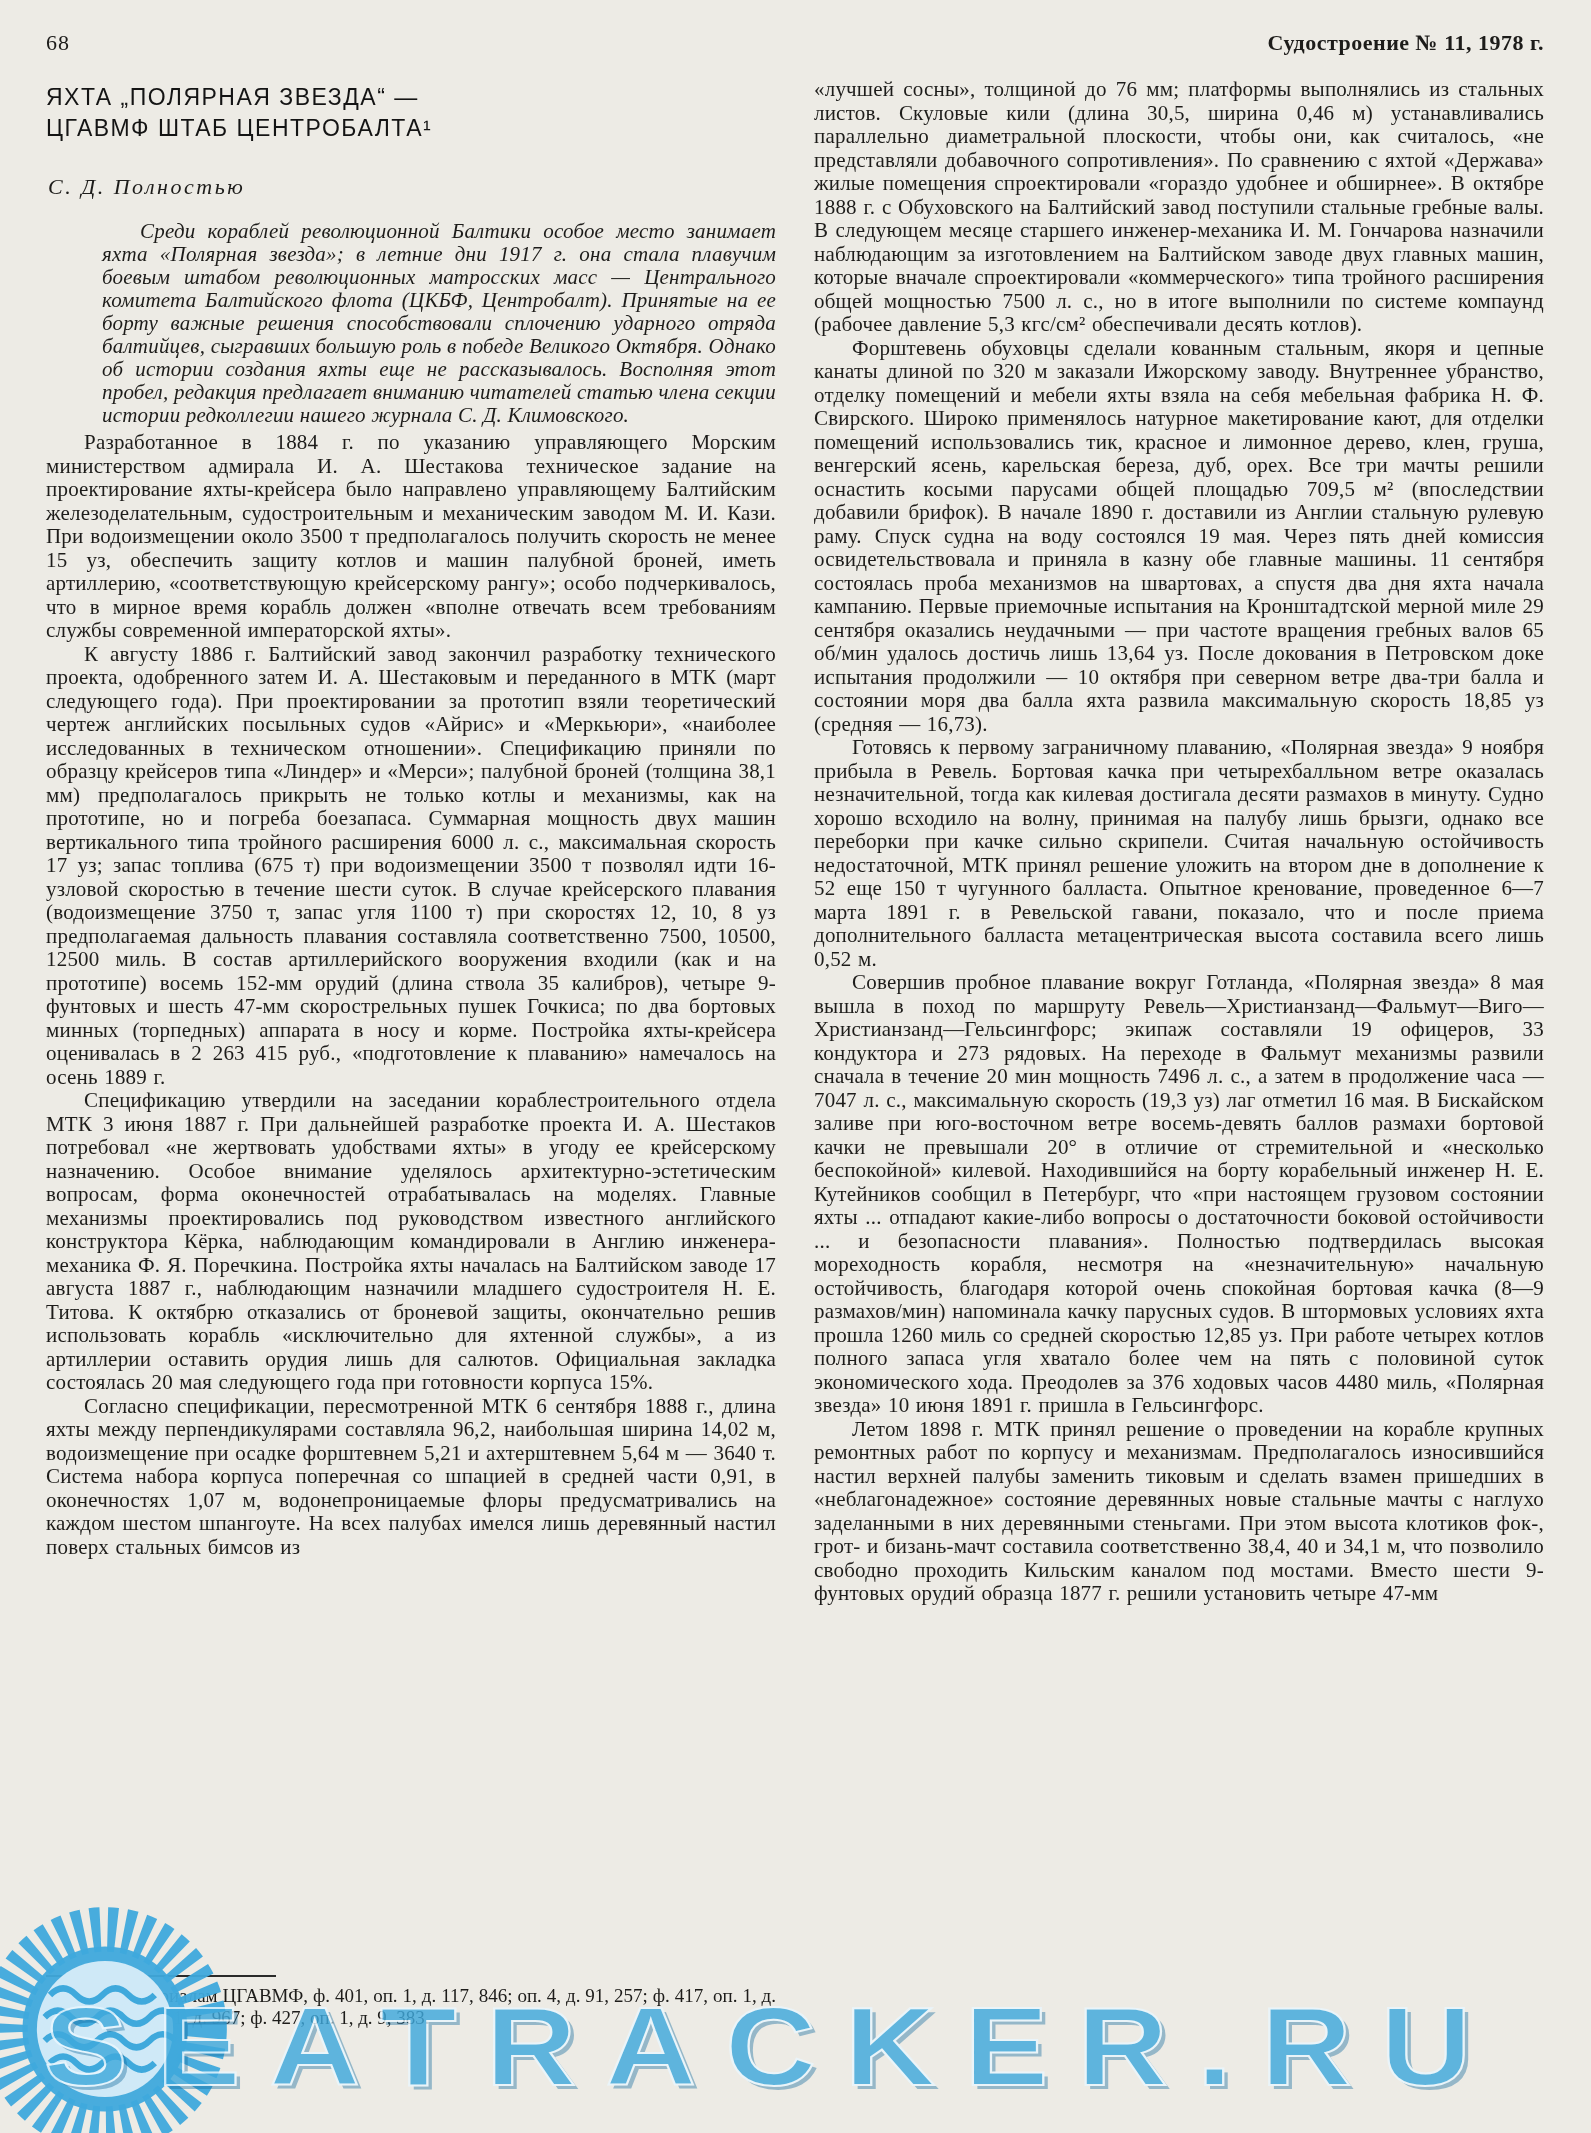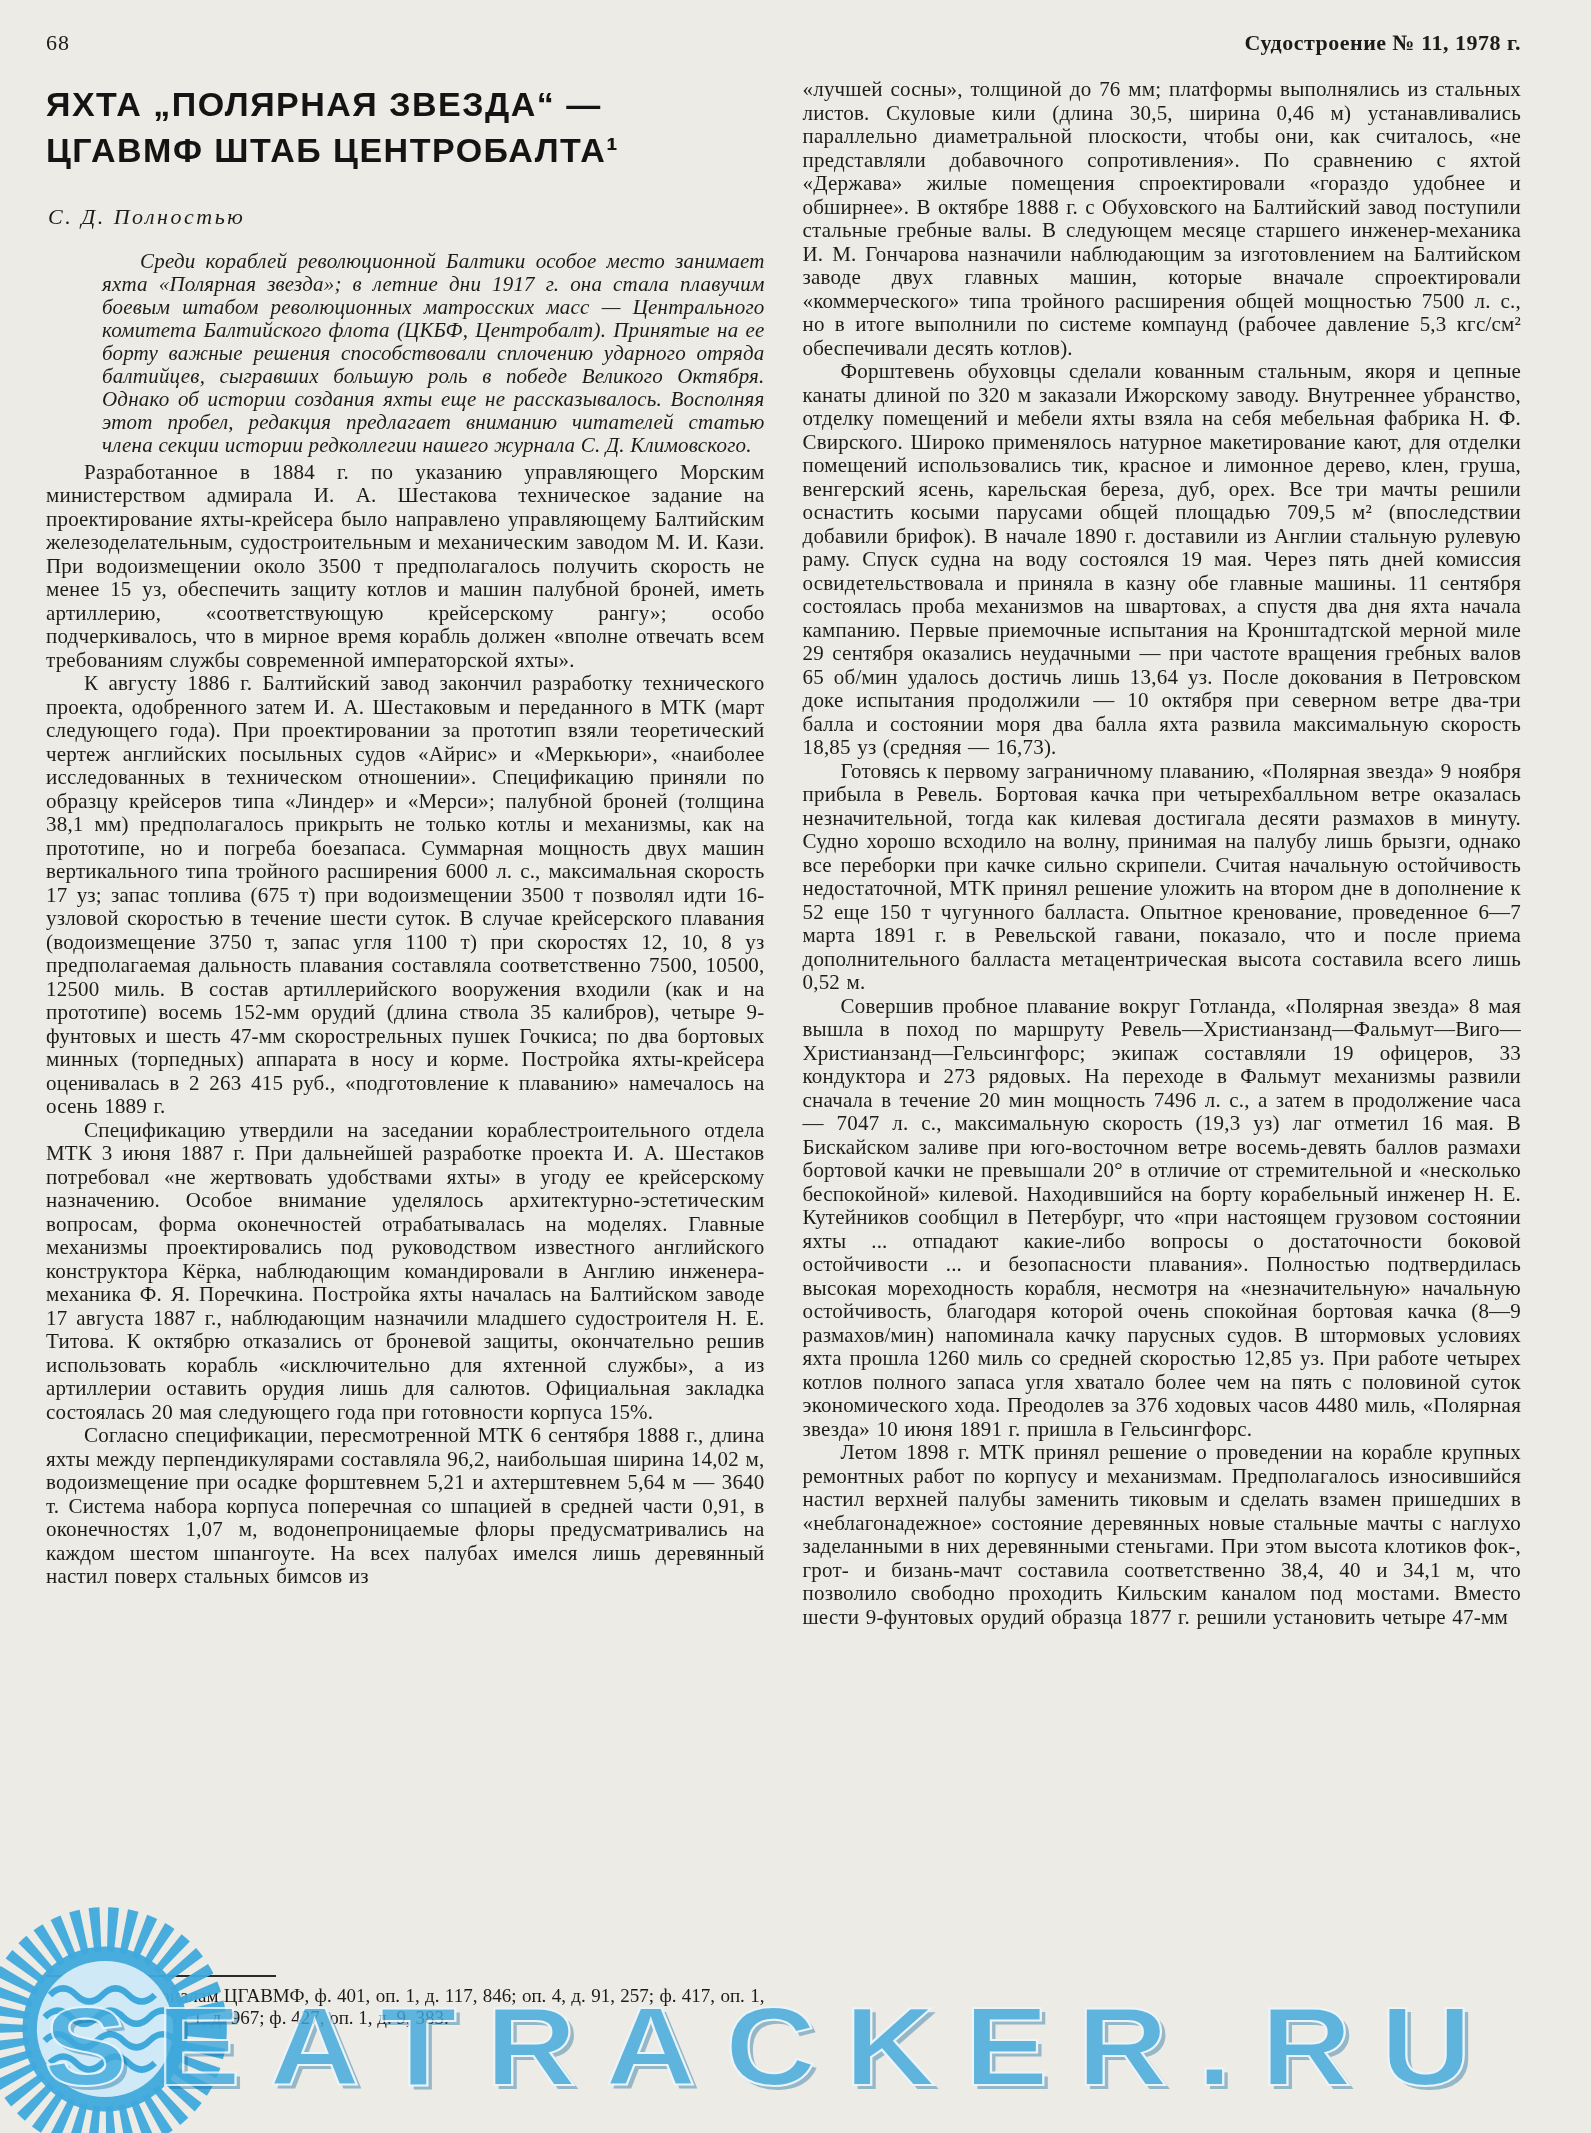--- a/index.html
+++ b/index.html
@@ -6,40 +6,40 @@
   body {
     width:1591px; height:2133px;
     background:#edebe5;
     overflow:hidden;
     position:relative;
     font-family:"Liberation Serif", serif;
     color:#1d1c1a;
   }
   .page {
     position:absolute; inset:0;
-    padding:30px 70px 0 46px;
+    padding:30px 47px 0 46px;
     box-sizing:border-box;
   }
   .page-header{
     display:flex; justify-content:space-between; align-items:baseline;
     font-size:22px;
   }
   .page-num{ font-weight:400; letter-spacing:1px; }
   .journal{ font-weight:700; letter-spacing:0.5px; }
   .columns{
     display:flex; gap:38px;
     margin-top:22px;
     height:2035px;
   }
   .col{ flex:1; min-width:0; display:flex; flex-direction:column; }
   .title{
     margin:4px 0 0 0;
     font-family:"Liberation Sans", sans-serif;
-    font-weight:700;
-    font-size:34px;
+    font-weight:400;
+    font-size:23px;
     line-height:1.35;
     letter-spacing:1.5px;
     color:#141414;
   }
   .title .title-line{ display:block; white-space:nowrap; }
   .author{
     margin:30px 0 20px 2px;
     font-style:italic;
     font-size:22px;
     letter-spacing:2.5px;

